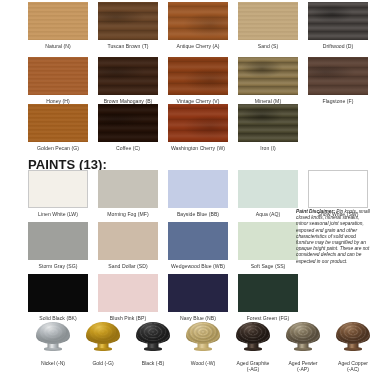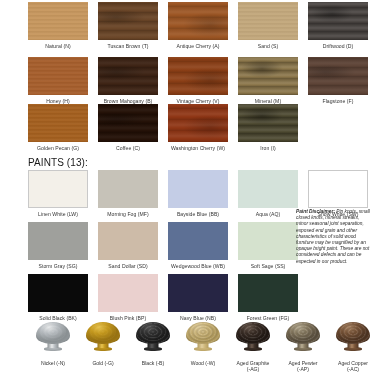--- a/index.html
+++ b/index.html
@@ -47,22 +47,22 @@
        rgba(0,0,0,.16) 0px, rgba(0,0,0,0) 3px, rgba(255,255,255,.08) 6px, rgba(0,0,0,.08) 11px),
      radial-gradient(ellipse 60% 45% at 70% 60%, rgba(0,0,0,.2), rgba(0,0,0,0) 75%);}
   .g4{background:
      repeating-linear-gradient(0deg,
        rgba(0,0,0,.30) 0px, rgba(0,0,0,0) 2px, rgba(255,255,255,.10) 4px, rgba(0,0,0,.18) 8px),
      radial-gradient(ellipse 50% 35% at 40% 30%, rgba(0,0,0,.35), rgba(0,0,0,0) 70%);}
 
   
   .heading{
     position:absolute;
-    font-size:10px;
-    font-weight:normal;
+    font-size:13px;
+    font-weight:bold;
     color:#1a1a1a;
     letter-spacing:.1px;
   }
 
   
   .disc{
     position:absolute;
     left:296px;top:209px;width:76px;
     font-size:4.8px;
     line-height:6.2px;

